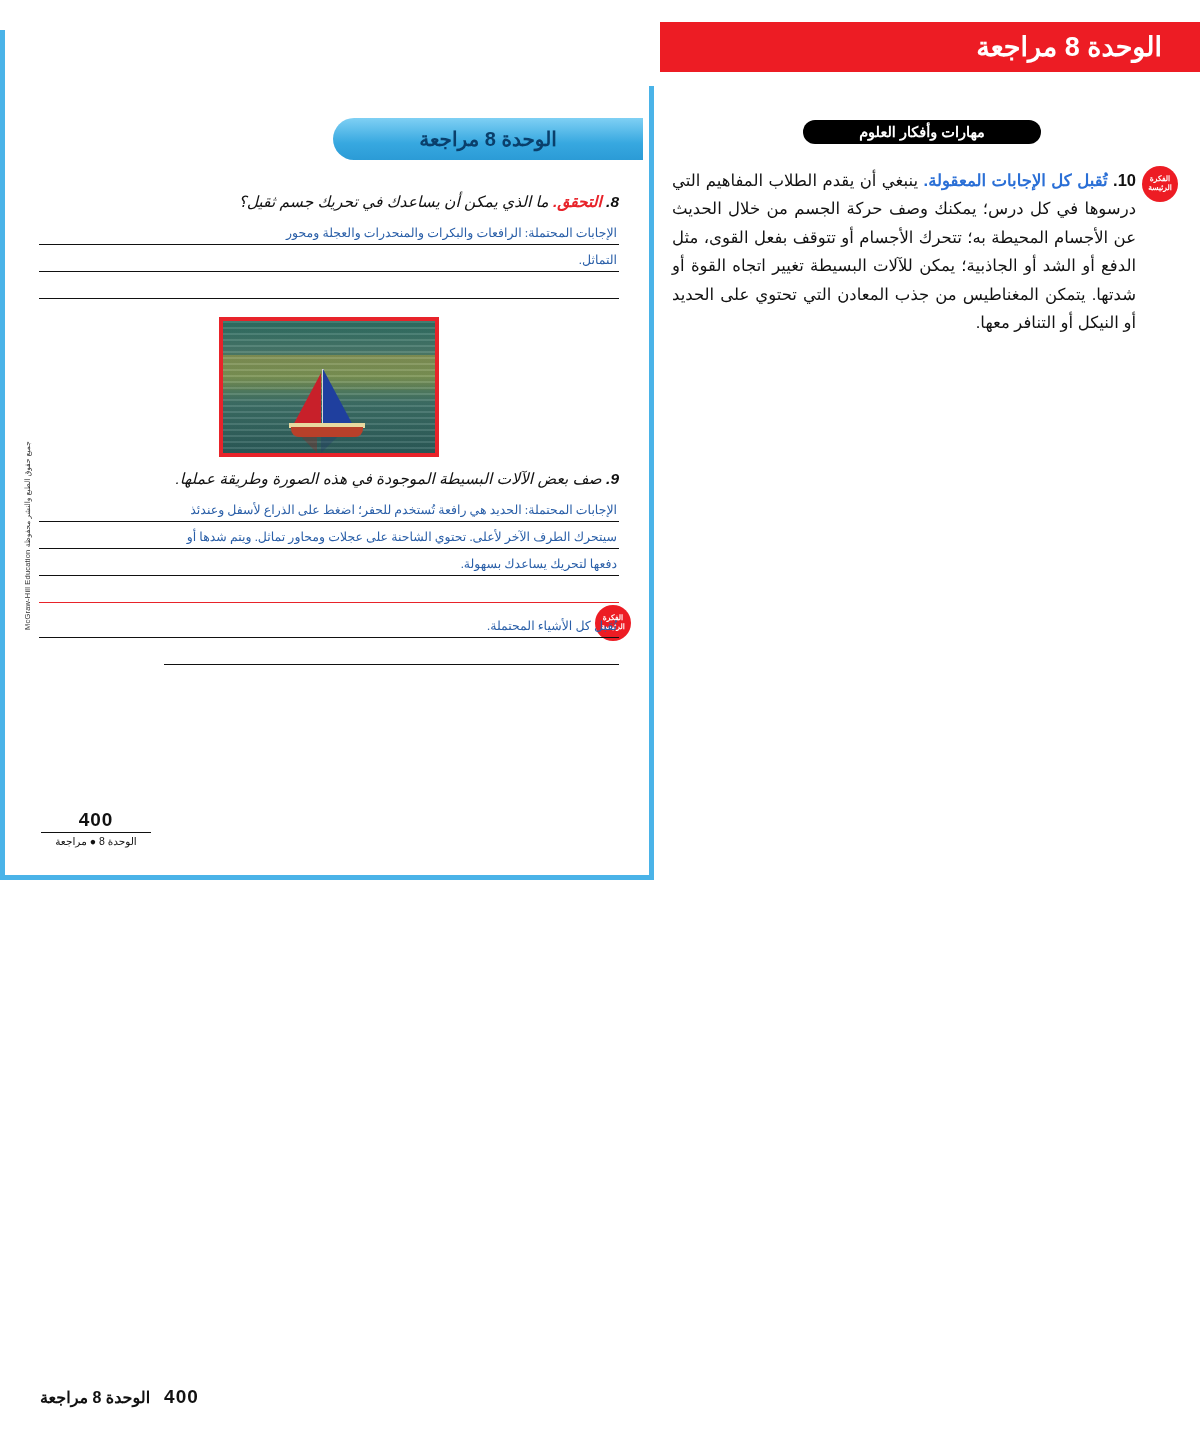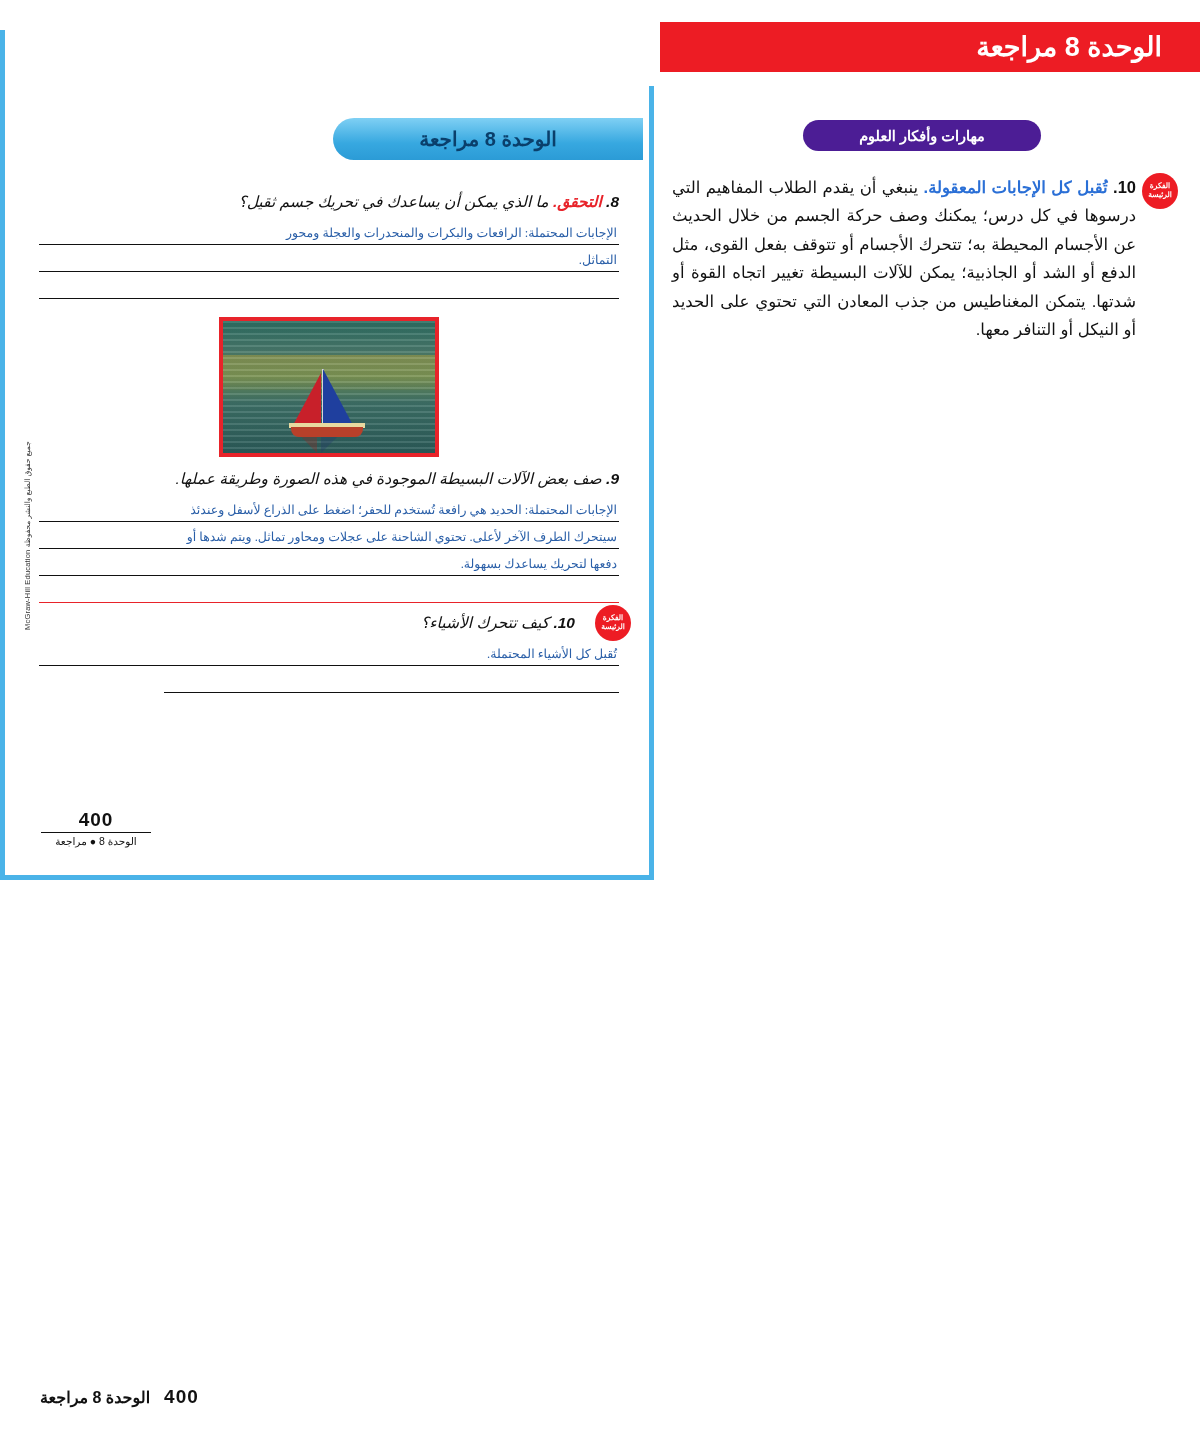--- a/index.html
+++ b/index.html
@@ -254,22 +254,22 @@
 
   
   .teacher-col {
     position: absolute;
     left: 672px;
     top: 120px;
     width: 500px;
   }
   .skills-pill {
     width: 238px;
-    height: 31px;
-    background: #4c1d95;
+    height: 24px;
+    background: #000000;
     border-radius: 18px;
     display: flex;
     align-items: center;
     justify-content: center;
     margin-right: auto;
     margin-left: auto;
   }
   .skills-pill span {
     color: #fff;
     font-size: 14.5px;
@@ -387,24 +387,20 @@
         </div>
         <div class="ans-row red"></div>
       </div>
     </div>
 
     <div class="q-block" style="position:relative;">
       <div class="idea-badge idea-badge-abs" style="right:-12px; top:-6px;">
         <span>الفكرة</span>
         <span>الرئيسة</span>
       </div>
-      <div class="q-line" style="padding-right:44px;">
-        <span class="q-num">10.</span>
-        <span>كيف تتحرك الأشياء؟</span>
-      </div>
       <div class="ans-lines">
         <div class="ans-row">
           <span class="ans-text">تُقبل كل الأشياء المحتملة.</span>
         </div>
         <div class="ans-row short"></div>
       </div>
     </div>
   </div>
 
   <div class="copyright-vert">McGraw-Hill Education جميع حقوق الطبع والنشر محفوظة</div>

